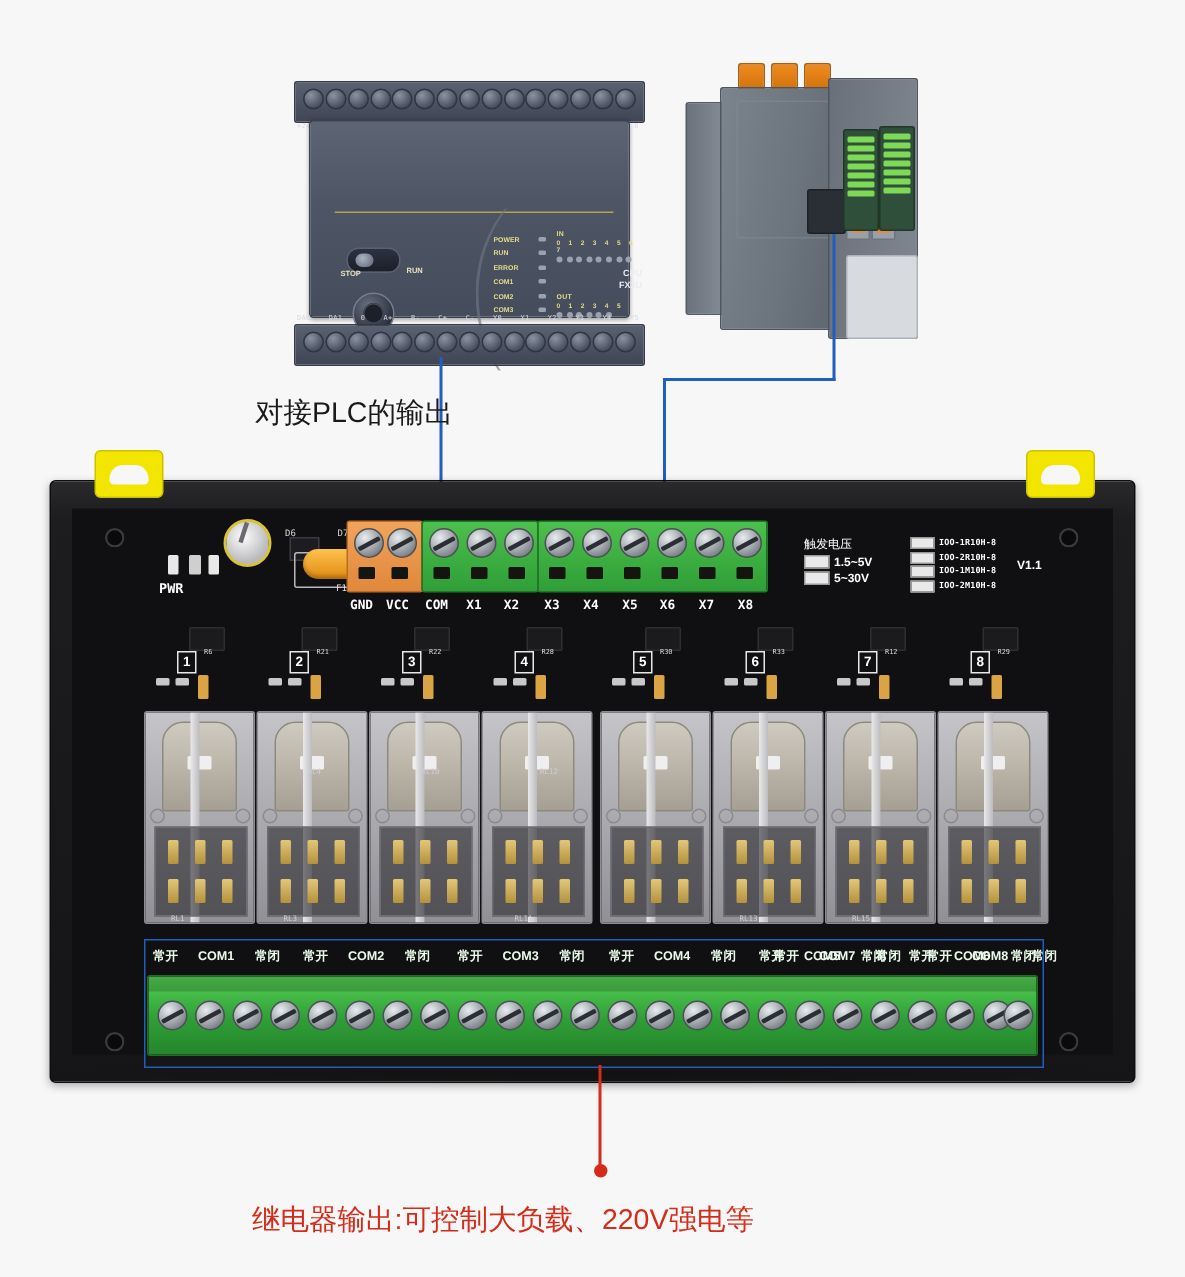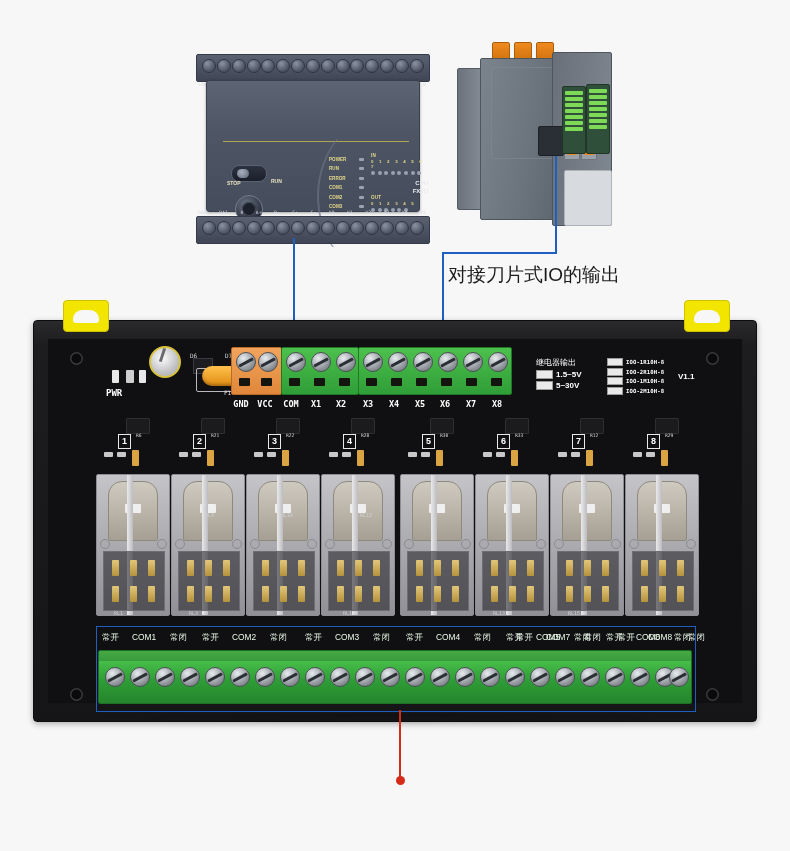--- a/index.html
+++ b/index.html
@@ -142,21 +142,21 @@
   .relay .bar{position:absolute;left:30px;top:0;width:6px;height:140px;background:linear-gradient(90deg,#e9e9ea,#bcbcc0);}
   .relay .contacts{position:absolute;left:6px;top:76px;width:60px;height:58px;background:rgba(30,30,34,.55);border:1px solid #6d6d73;}
   .relay .pin{position:absolute;width:7px;height:16px;background:linear-gradient(180deg,#e2c77a,#b5923c);border-radius:1px;}
   .relay .hole{position:absolute;width:8px;height:8px;border-radius:50%;border:1px solid #8a8a90;}
   .rl-lbl{position:absolute;font-size:5px;color:#cfcfd3;font-family:"DejaVu Sans Mono",monospace;}
 
   
   .outstrip{position:absolute;left:98px;top:650px;width:592px;height:52px;
     background:linear-gradient(180deg,#54cf54,#2f9e37 55%,#25852c);border:1px solid #1c7023;border-radius:2px;}
   .outlbl-row{position:absolute;left:98px;top:632px;width:592px;height:14px;}
-  .outlbl{position:absolute;font-size:8.4px;color:#eafaea;font-weight:normal;white-space:nowrap;}
+  .outlbl{position:absolute;font-size:8.4px;color:#eafaea;font-weight:bold;white-space:nowrap;}
   .boxframe{position:absolute;border:1.4px solid #1f5fc0;}
 
   .shadow-strip{position:absolute;left:33px;top:714px;width:722px;height:10px;
     background:radial-gradient(ellipse at 50% 0,rgba(0,0,0,.22),rgba(0,0,0,0) 72%);}
 </style>
 </head>
 <body>
 
 <div class="stage">
 
@@ -330,26 +330,26 @@
         <i></i>
         <i></i>
         <i></i>
         <i></i>
     </div>
     <div class="bl-white"></div>
   </div>
 
   <div class="cl-dot" style="left:289px;top:346px;"></div>
   <div class="cl-line" style="left:293px;top:238px;width:2px;height:112px;"></div>
+  <div class="cl-text" style="left:170px;top:262px;">对接PLC的输出</div>
 
   <div class="cl-dot" style="left:438px;top:346px;"></div>
   <div class="cl-line" style="left:442px;top:252px;width:2px;height:98px;"></div>
   <div class="cl-line" style="left:442px;top:252px;width:115px;height:2px;"></div>
   <div class="cl-line" style="left:555px;top:156px;width:2px;height:98px;"></div>
-  <div class="cl-text" style="left:448px;top:262px;">对接刀片式IO的输出</div>
 
   <div class="abs" id="board">
     <div class="pcb"></div>
   </div>
 
   <div class="din-clip" style="left:63px;top:300px;"></div>
   <div class="din-clip" style="left:684px;top:300px;"></div>
 
   <div class="mount-hole" style="left:70px;top:352px;"></div>
   <div class="mount-hole" style="left:70px;top:688px;"></div>
@@ -414,21 +414,21 @@
   <div class="termlbl" style="left:305px;width:22px;">X1</div>
   <div class="termlbl" style="left:330px;width:22px;">X2</div>
   <div class="termlbl" style="left:357px;width:22px;">X3</div>
   <div class="termlbl" style="left:383px;width:22px;">X4</div>
   <div class="termlbl" style="left:409px;width:22px;">X5</div>
   <div class="termlbl" style="left:434px;width:22px;">X6</div>
   <div class="termlbl" style="left:460px;width:22px;">X7</div>
   <div class="termlbl" style="left:486px;width:22px;">X8</div>
 
   <div class="legend">
-    <div class="title">继电器输出</div>
+    <div class="title">触发电压</div>
     <div class="row">
       <i class="sw"></i>
       <span>1.5~5V</span>
     </div>
     <div class="row">
       <i class="sw"></i>
       <span>5~30V</span>
     </div>
   </div>
 
@@ -711,14 +711,15 @@
     <div class="scr" style="left:556px;top:16px;"></div>
     <div class="scr" style="left:570px;top:16px;"></div>
   </div>
 
   <div class="boxframe" style="left:96px;top:626px;width:598px;height:84px;"></div>
 
   <div class="shadow-strip"></div>
 
   <div class="cl-dot red" style="left:396px;top:776px;"></div>
   <div class="cl-line" style="left:399px;top:710px;width:2px;height:70px;background:#d62b19;"></div>
+  <div class="cl-text-red" style="left:168px;top:800px;">继电器输出:可控制大负载、220V强电等</div>
 
 </div>
 
 </body></html>

